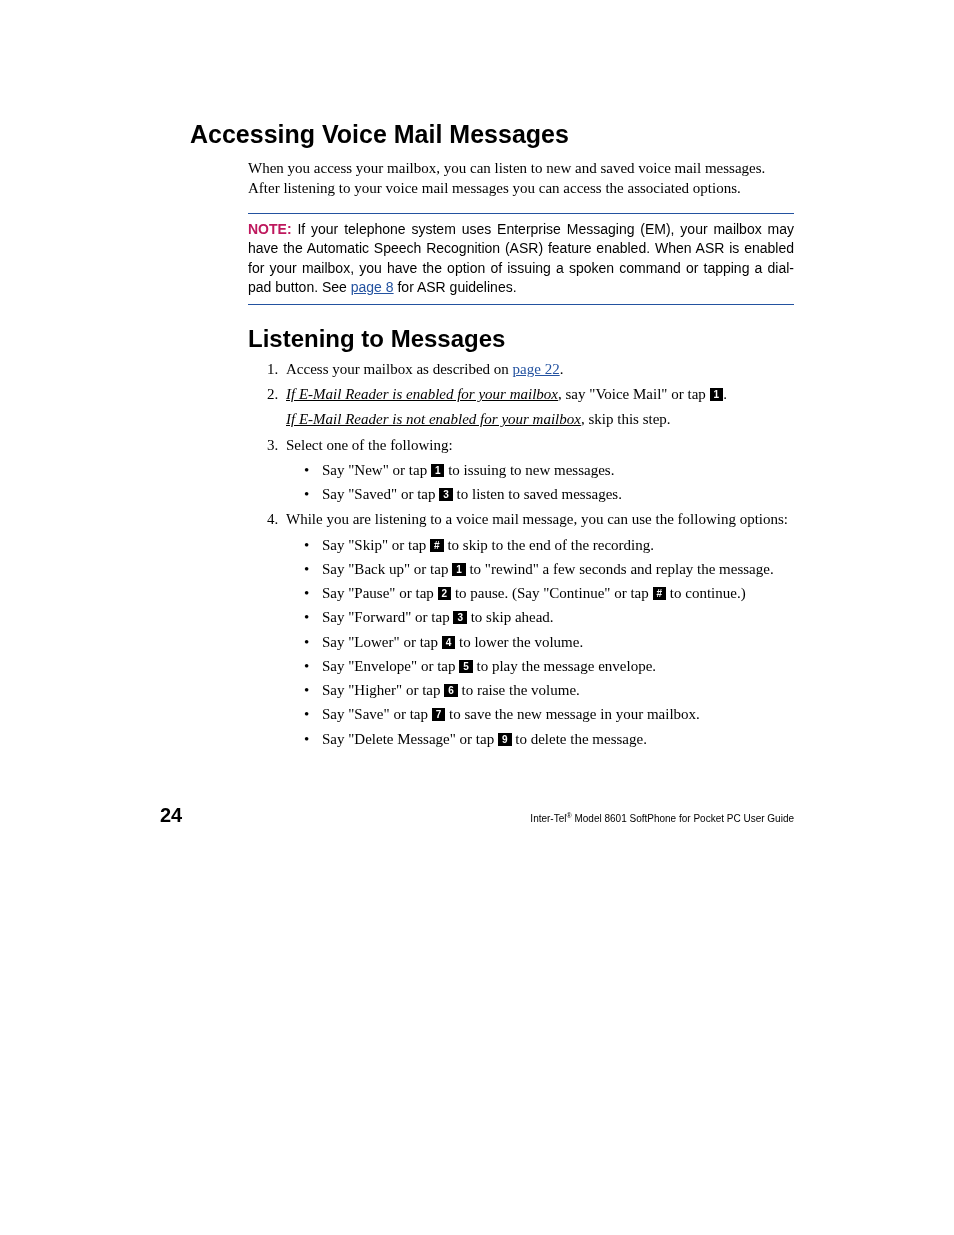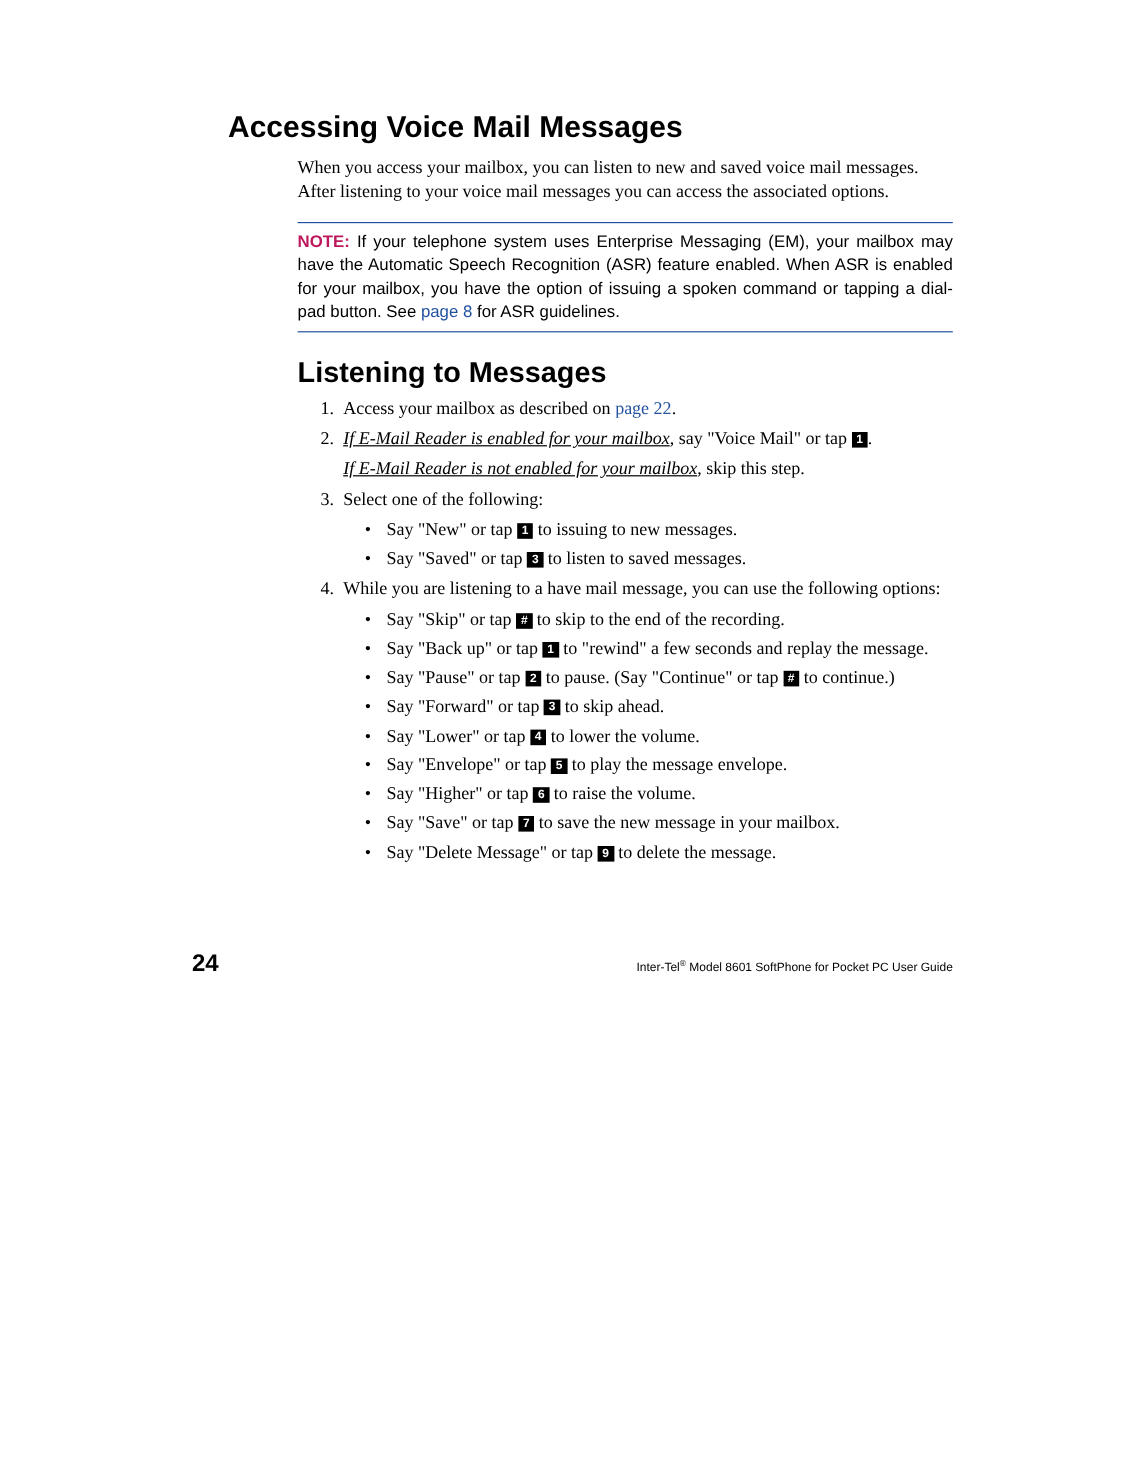--- a/index.html
+++ b/index.html
@@ -7,21 +7,21 @@
     padding: 0;
     background: #fff;
     font-family: "Times New Roman", Times, serif;
     color: #000;
     width: 954px;
   }
   .page {
     box-sizing: border-box;
     width: 954px;
     height: 891px;
-    padding: 92px 160px 0 190px;
+    padding: 120px 160px 0 190px;
     position: relative;
   }
   h1 {
     font-family: Arial, Helvetica, sans-serif;
     font-size: 25px;
     font-weight: 700;
     margin: 0 0 10px 0;
     color: #000;
   }
   .indent {
@@ -42,20 +42,21 @@
     line-height: 1.4;
     text-align: justify;
   }
   .note-label {
     color: #be185d;
     font-weight: 700;
   }
   .link {
     color: #2352a0;
     cursor: pointer;
+    text-decoration: underline;
   }
   h2 {
     font-family: Arial, Helvetica, sans-serif;
     font-size: 24px;
     font-weight: 700;
     margin: 20px 0 6px 0;
   }
   .bold {
     font-weight: 700;
   }
@@ -98,21 +99,21 @@
   }
   .italic {
     font-style: italic;
     text-decoration: underline;
   }
   .justify {
     text-align: justify;
   }
   .footer {
     position: absolute;
-    bottom: 76px;
+    bottom: 64px;
     left: 160px;
     right: 160px;
     display: flex;
     justify-content: space-between;
     align-items: baseline;
   }
   .footer .pagenum {
     font-family: Arial, Helvetica, sans-serif;
     font-weight: 700;
     font-size: 20px;
@@ -152,21 +153,21 @@
         </div>
       </li>
       <li>
         <span>Select one of the following:</span>
         <ul class="sub">
           <li><span>Say "New" or tap </span><span class="key">1</span><span> to issuing to new messages.</span></li>
           <li><span>Say "Saved" or tap </span><span class="key">3</span><span> to listen to saved messages.</span></li>
         </ul>
       </li>
       <li class="justify">
-        <span>While you are listening to a have mail message, you can use the following options:</span>
+        <span>While you are listening to a voice mail message, you can use the following options:</span>
         <ul class="sub" style="text-align:left;">
           <li><span>Say "Skip" or tap </span><span class="key">#</span><span> to skip to the end of the recording.</span></li>
           <li><span>Say "Back up" or tap </span><span class="key">1</span><span> to "rewind" a few seconds and replay the message.</span></li>
           <li><span>Say "Pause" or tap </span><span class="key">2</span><span> to pause. (Say "Continue" or tap </span><span class="key">#</span><span> to continue.)</span></li>
           <li><span>Say "Forward" or tap </span><span class="key">3</span><span> to skip ahead.</span></li>
           <li><span>Say "Lower" or tap </span><span class="key">4</span><span> to lower the volume.</span></li>
           <li><span>Say "Envelope" or tap </span><span class="key">5</span><span> to play the message envelope.</span></li>
           <li><span>Say "Higher" or tap </span><span class="key">6</span><span> to raise the volume.</span></li>
           <li><span>Say "Save" or tap </span><span class="key">7</span><span> to save the new message in your mailbox.</span></li>
           <li><span>Say "Delete Message" or tap </span><span class="key">9</span><span> to delete the message.</span></li>

